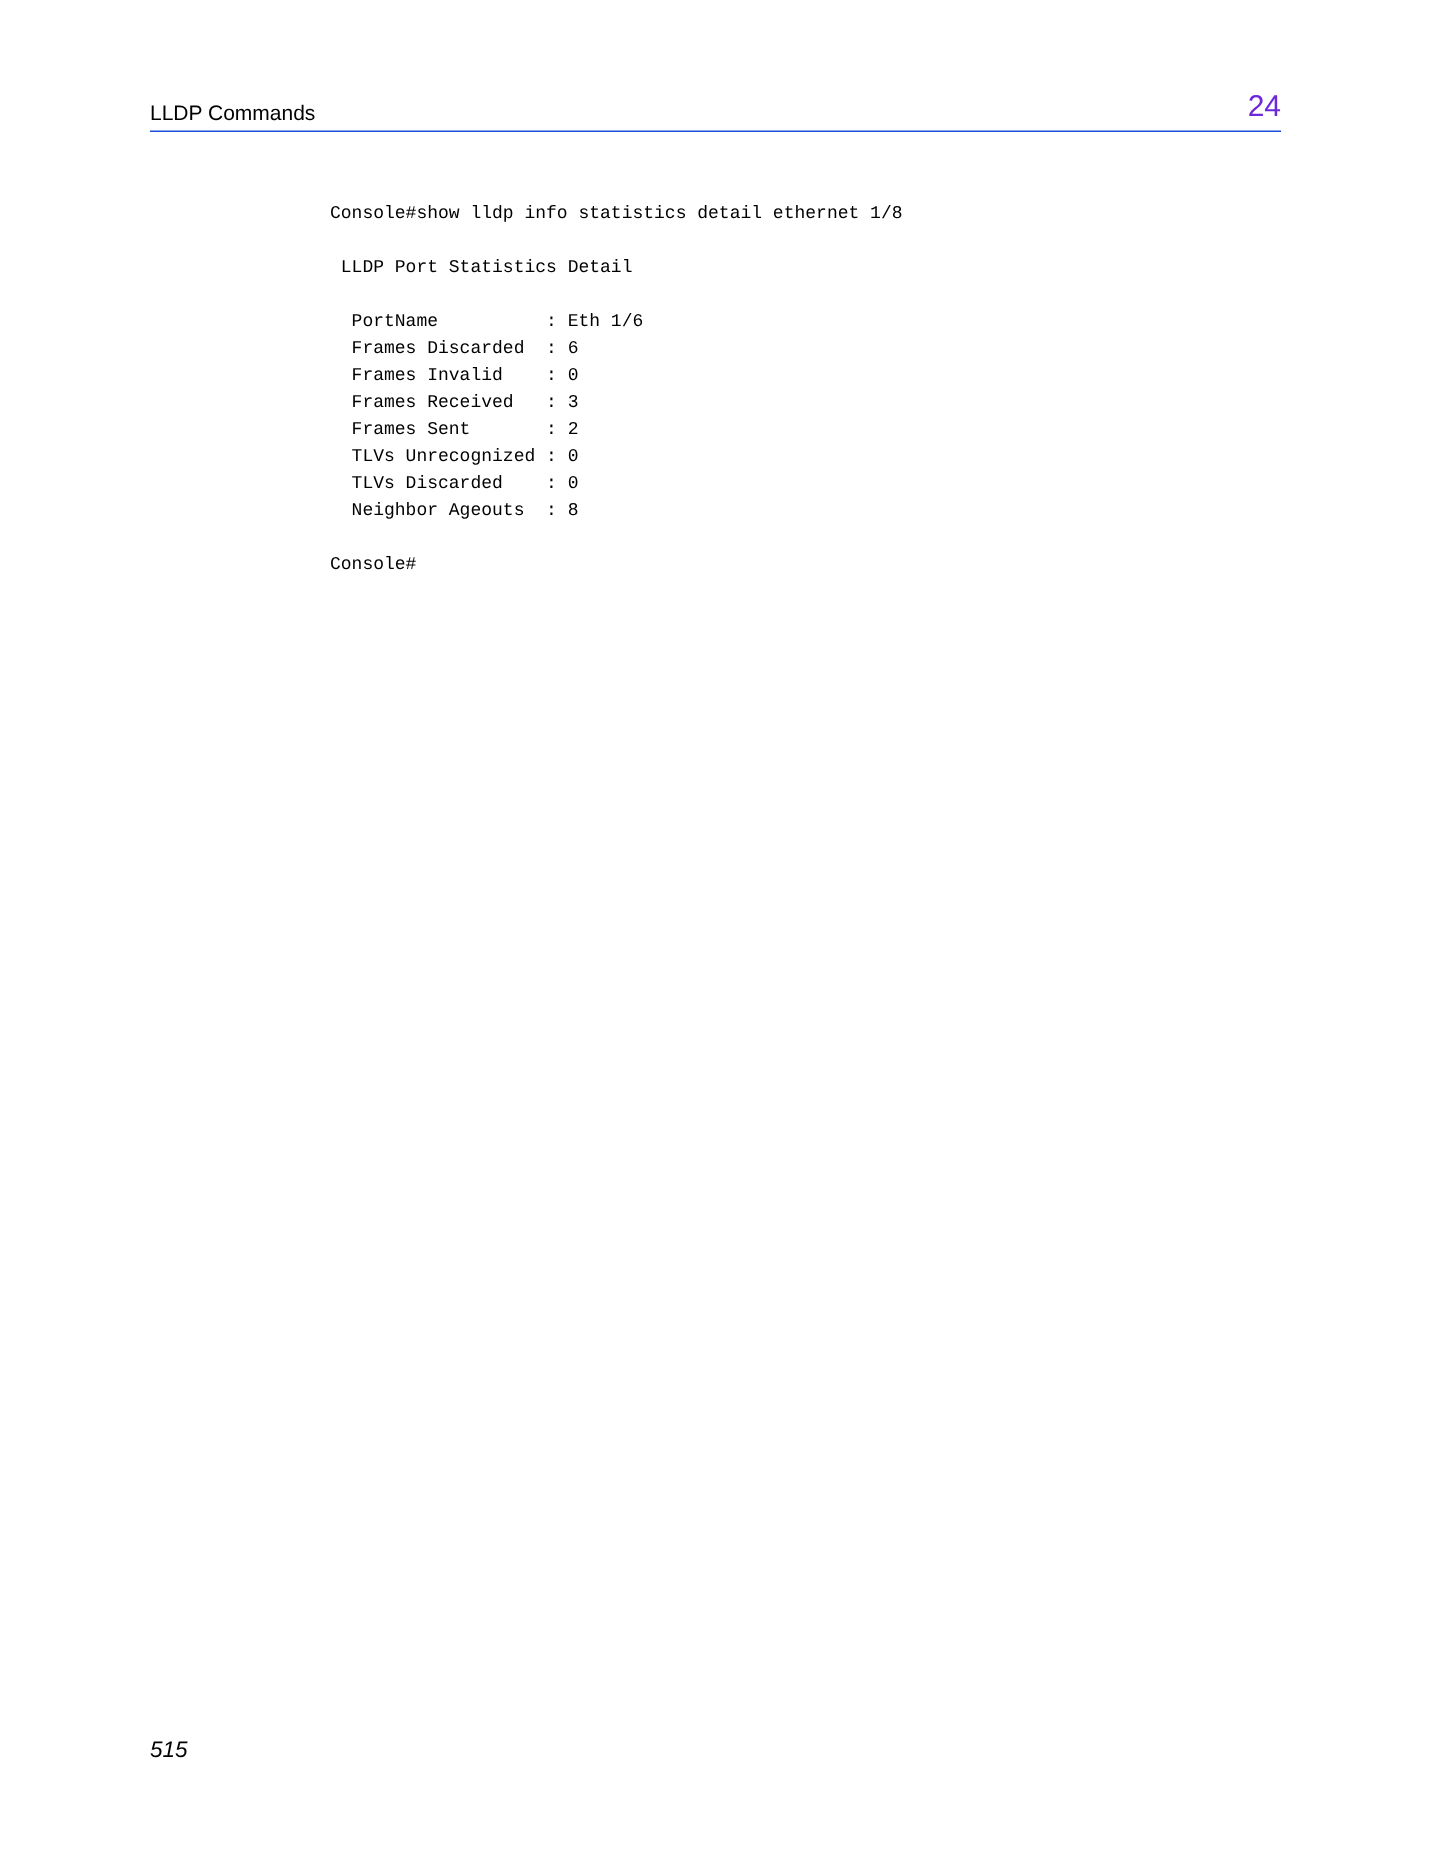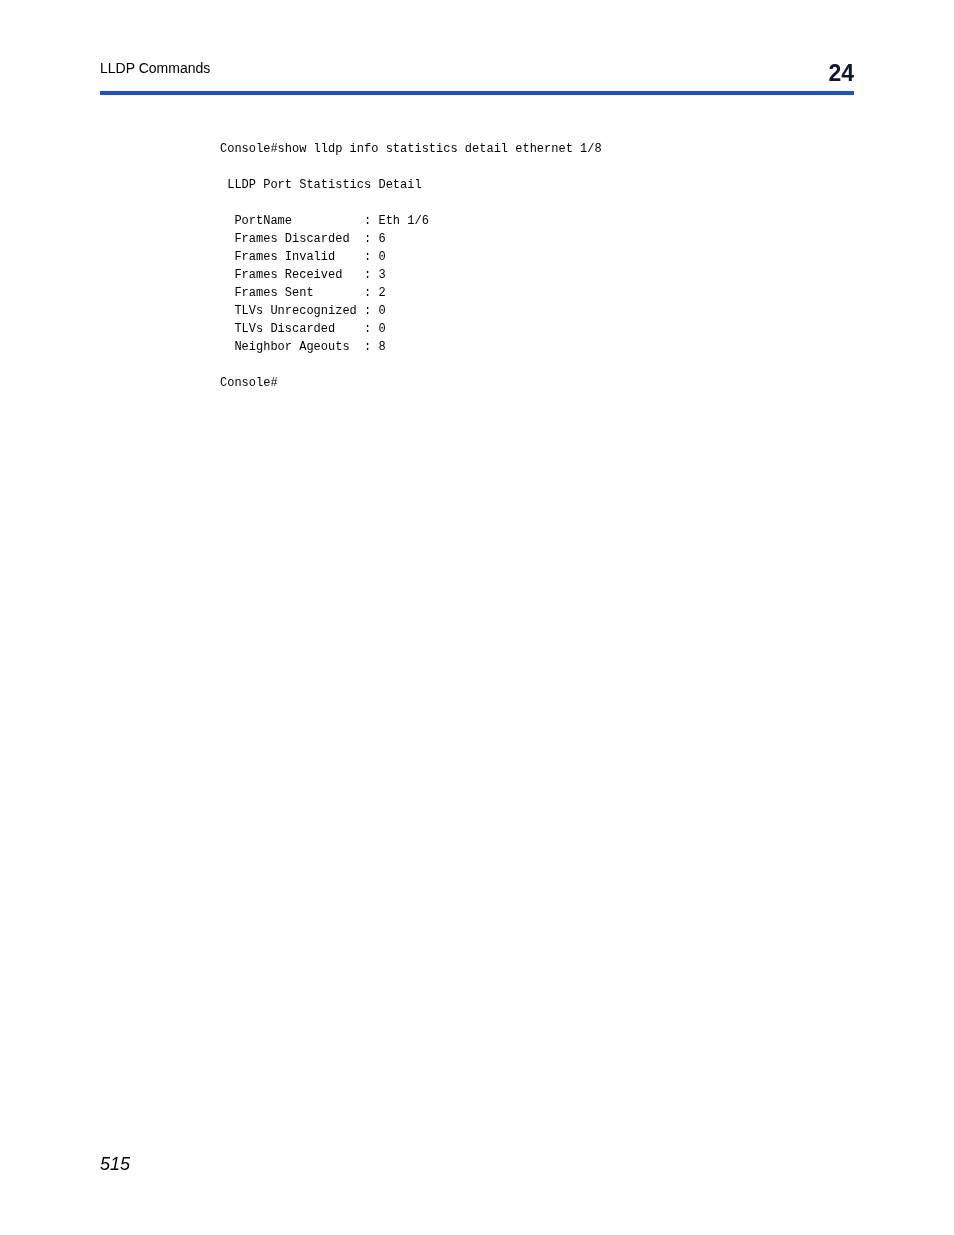--- a/index.html
+++ b/index.html
@@ -14,33 +14,33 @@
       font-family: Arial, Helvetica, sans-serif;
       position: relative;
     }
     .header-container {
       margin: 0 100px;
       padding-top: 60px;
     }
     .header-row {
       display: flex;
       justify-content: space-between;
-      align-items: flex-start;
-      border-bottom: 4px solid #1d4ed8;
+      align-items: flex-end;
+      border-bottom: 1px solid #1d4ed8;
       padding-bottom: 4px;
     }
     .section-title {
       font-size: 14px;
       font-weight: normal;
       color: #000;
     }
     .chapter-number {
-      font-size: 23px;
-      font-weight: bold;
-      color: #0f172a;
+      font-size: 20px;
+      font-weight: normal;
+      color: #6d28d9;
     }
     .console-block {
       margin: 45px 100px 0 220px;
       font-family: 'Courier New', Courier, monospace;
       font-size: 12px;
       line-height: 1.5;
       color: #000;
       white-space: pre;
     }
     .footer {
@@ -52,21 +52,21 @@
       justify-content: space-between;
       align-items: flex-end;
       font-style: italic;
       font-size: 12px;
       color: #000;
     }
     .footer-left {
       line-height: 1.4;
     }
     .footer-right {
-      font-size: 18px;
+      font-size: 15px;
     }
   </style>
 </head>
 <body>
 
 <div class="header-container">
   <div class="header-row">
     <span class="section-title">LLDP Commands</span>
     <span class="chapter-number">24</span>
   </div>

